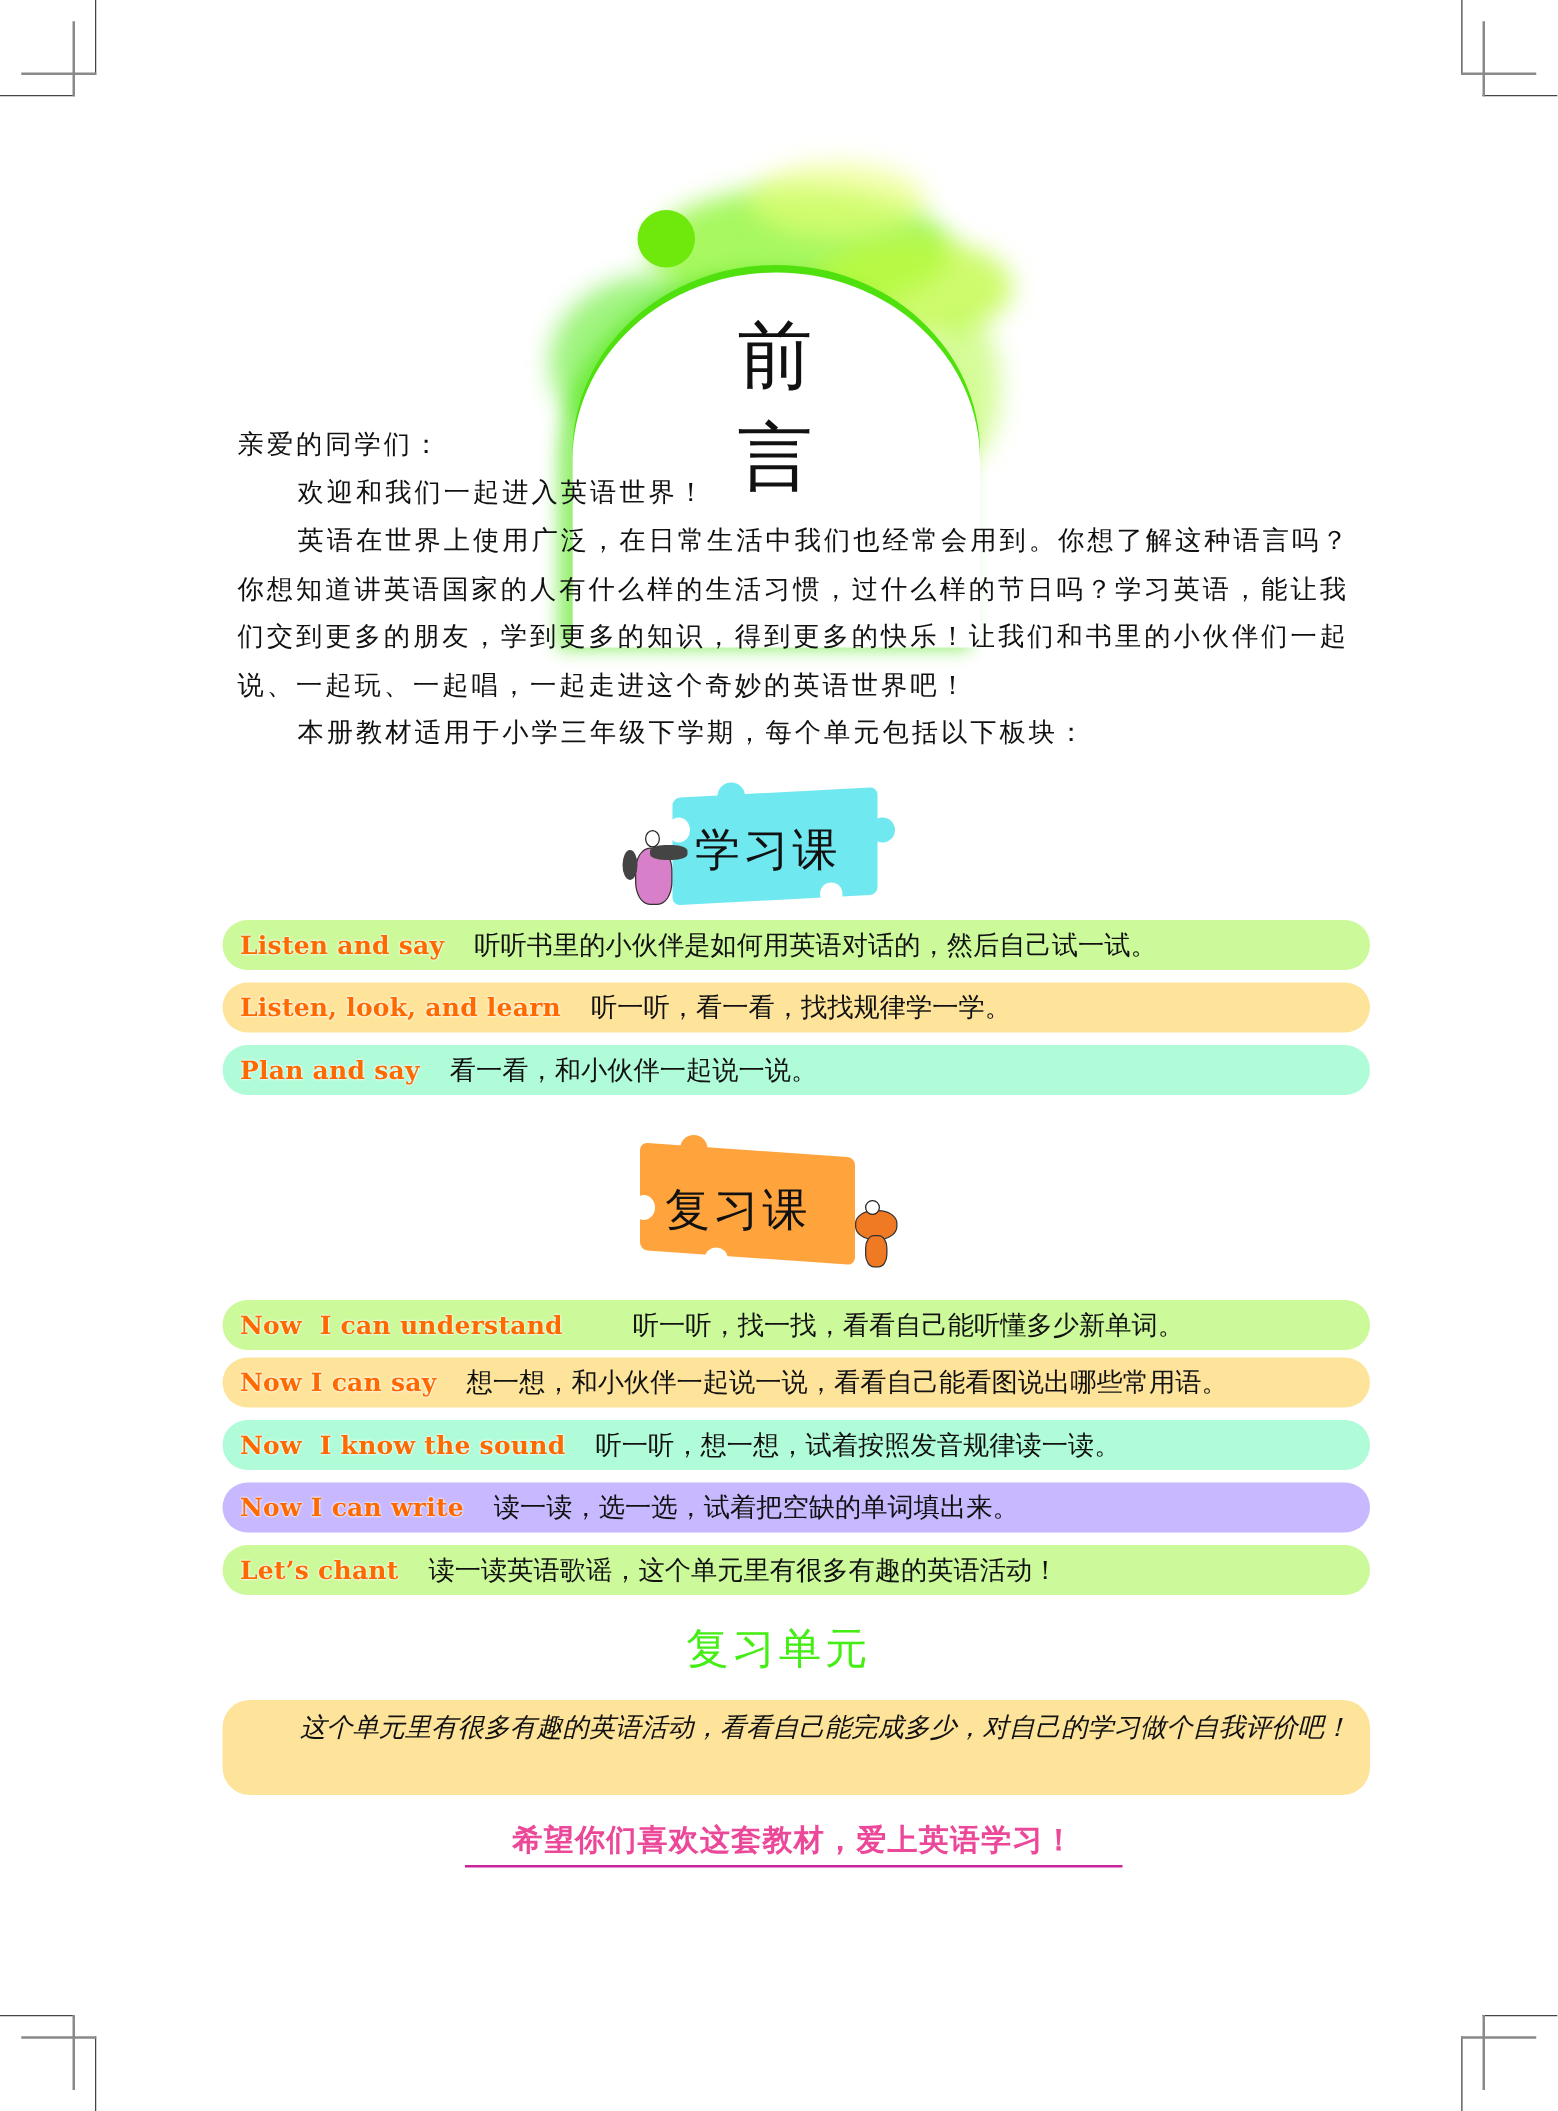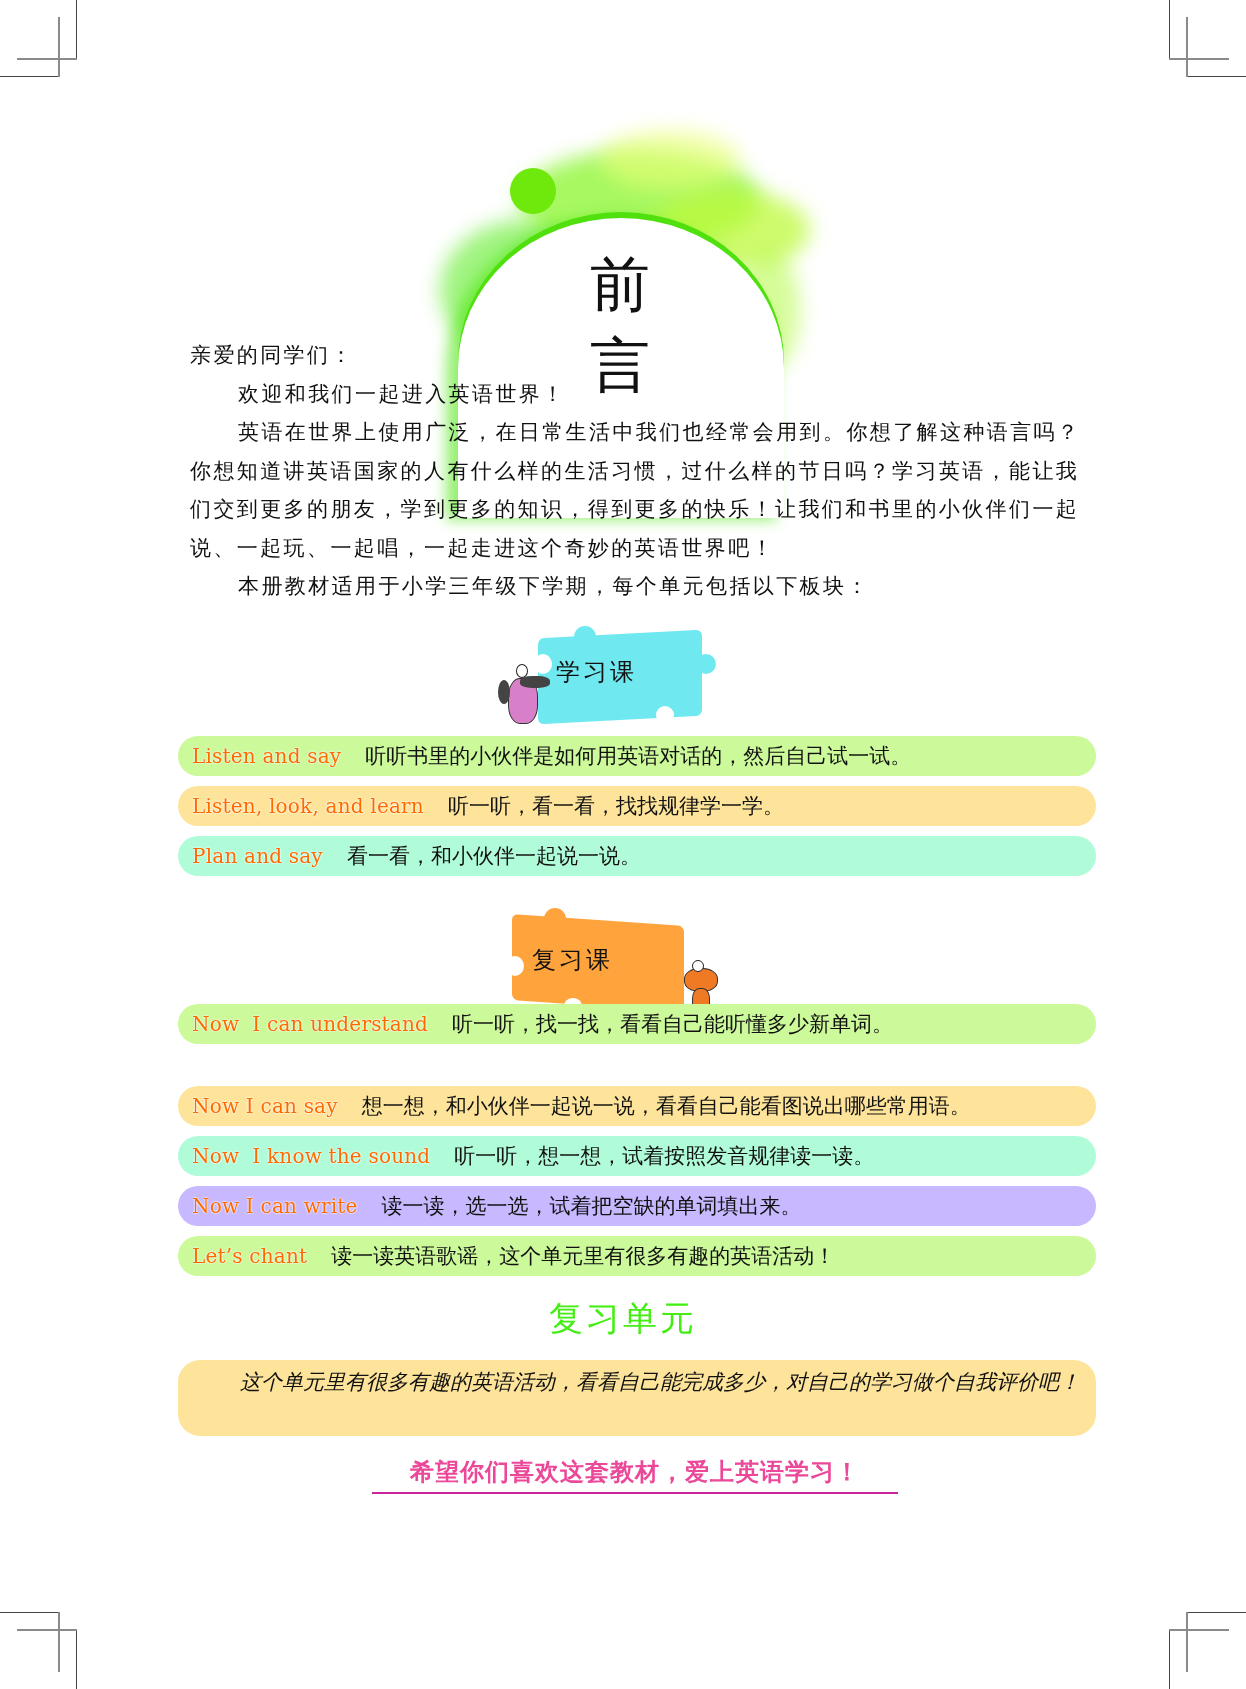--- a/index.html
+++ b/index.html
@@ -15,25 +15,25 @@
            padding-left:58px; box-sizing:border-box; }
 
   .intro { position:absolute; left:190px; top:336px; width:900px; font-size:21px; line-height:38.5px; letter-spacing:2.4px; }
   .intro p { margin:0; }
   .indent { text-indent:48px; }
 
   
   .puzzle { position:absolute; }
   .puzzle .piece { position:absolute; border-radius:6px; }
   .puzzle .knob { position:absolute; border-radius:50%; }
-  .puzzle .label { position:absolute; font-family:"DejaVu Sans", sans-serif; font-size:24px; color:#111; letter-spacing:3px; }
+  .puzzle .label { position:absolute; font-family:"DejaVu Sans", sans-serif; font-size:36px; color:#111; letter-spacing:3px; }
 
   .row { position:absolute; left:178px; width:918px; height:40px; border-radius:20px;
          display:flex; align-items:center; box-sizing:border-box; padding-left:14px; }
-  .row .en { font-family:"DejaVu Serif", serif; font-weight:normal; font-size:20px; color:#ff6a00;
+  .row .en { font-family:"DejaVu Serif", serif; font-weight:bold; font-size:20px; color:#ff6a00;
              text-shadow: 0 0 2px #fff, 0 0 2px #fff; margin-right:24px; white-space:nowrap; letter-spacing:0.2px; }
   .row .zh { font-family:"DejaVu Sans", sans-serif; font-size:21px; color:#111; white-space:nowrap; }
 
   .subhead { position:absolute; left:0; width:1246px; top:1296px; text-align:center; font-family:"DejaVu Sans", sans-serif;
              font-size:34px; color:#44ee14; letter-spacing:3px; }
   .unitbox { position:absolute; left:178px; top:1360px; width:918px; height:76px; border-radius:22px; background:#fee49a;
              box-sizing:border-box; padding:4px 16px 0 14px; font-family:"DejaVu Sans", sans-serif; font-size:21px; line-height:37px; }
   .unitbox p { margin:0; text-indent:48px;font-style:italic; }
   .closing { position:absolute; left:372px; top:1456px; width:526px; text-align:center; font-family:"DejaVu Sans", sans-serif;
              font-weight:bold; font-size:24px; color:#ec4899; letter-spacing:1px; border-bottom:2px solid #c8269a; padding-bottom:4px; }
@@ -118,21 +118,21 @@
   <div class="knob" style="left:6px;top:56px;width:18px;height:20px;background:#fff;"></div>
   <div class="knob" style="left:64px;top:98px;width:18px;height:16px;background:#fff;"></div>
   <div style="position:absolute;left:176px;top:52px;width:48px;height:62px;">
     <div style="position:absolute;left:8px;top:16px;width:32px;height:22px;border-radius:45%;background:#f07a24;border:1px solid #333;"></div>
     <div style="position:absolute;left:16px;top:8px;width:10px;height:10px;border-radius:50%;background:#fff;border:1px solid #222;"></div>
     <div style="position:absolute;left:16px;top:36px;width:16px;height:24px;border-radius:40%;background:#f07a24;border:1px solid #333;"></div>
   </div>
   <div class="label" style="left:32px;top:44px;">复习课</div>
 </div>
 
-<div class="row" style="top:1004px;background:#ccf99a;">
+<div class="row" style="top:1040px;background:#ccf99a;gap:32px;">
   <span class="en" style="white-space:pre;">Now  I can understand</span>
   <span class="zh">听一听，找一找，看看自己能听懂多少新单词。</span>
 </div>
 <div class="row" style="top:1086px;background:#fee49a;text-align:right;">
   <span class="en">Now I can say</span>
   <span class="zh">想一想，和小伙伴一起说一说，看看自己能看图说出哪些常用语。</span>
 </div>
 <div class="row" style="top:1136px;background:#b0fcd8;">
   <span class="en" style="white-space:pre;">Now  I know the sound</span>
   <span class="zh">听一听，想一想，试着按照发音规律读一读。</span>

